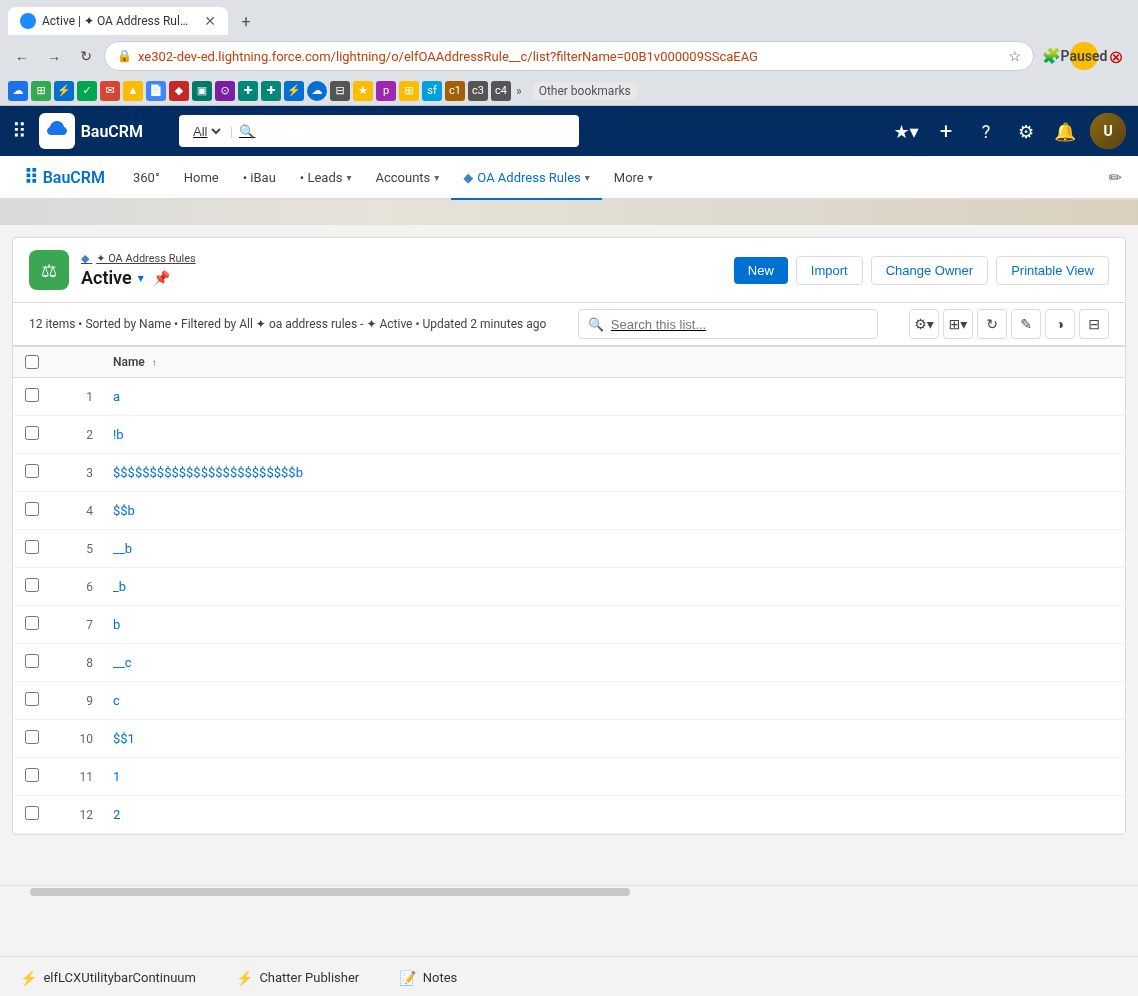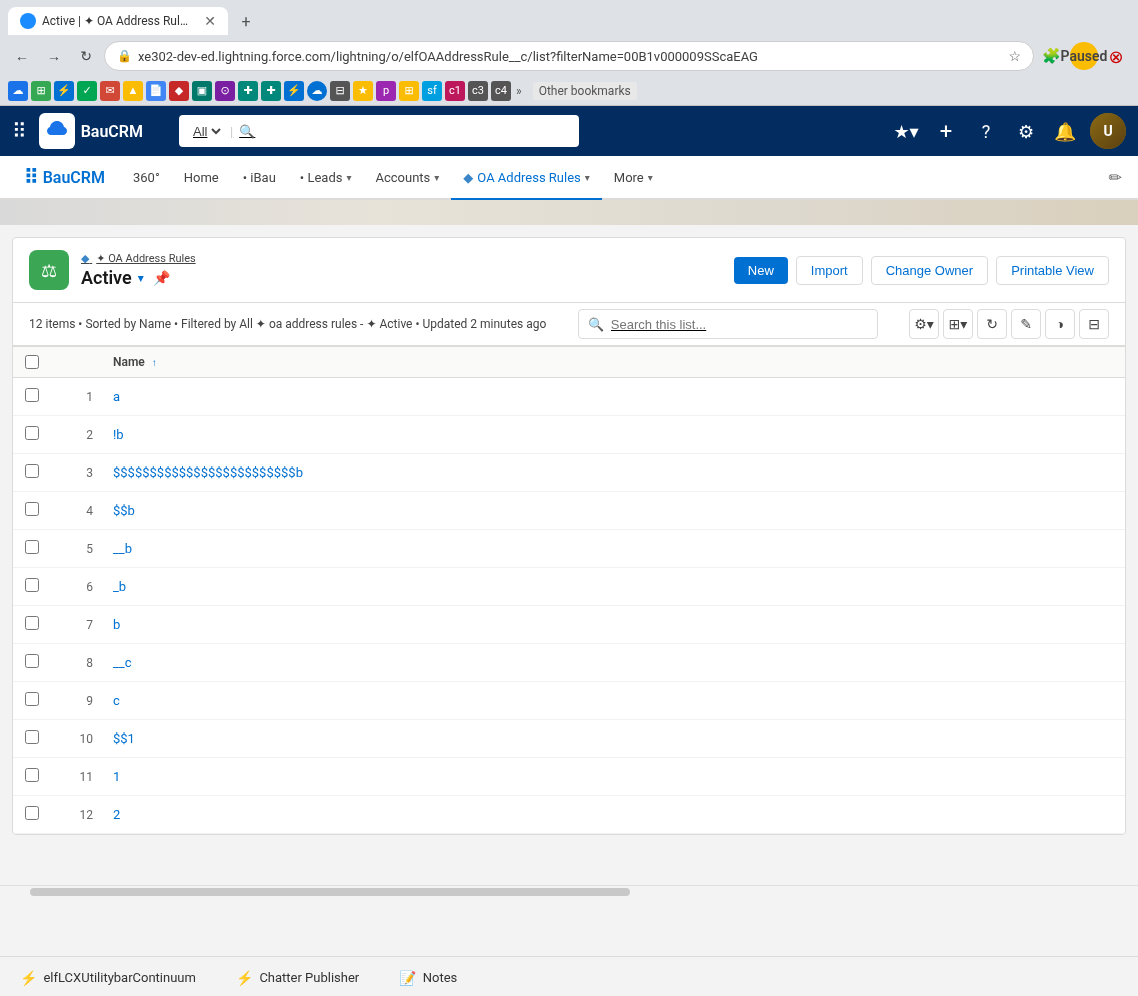--- a/index.html
+++ b/index.html
@@ -10,21 +10,21 @@
     .browser-tabs { display: flex; align-items: center; padding: 6px 8px 0; background: #dee1e6; height: 36px; }
     .browser-tab { display: flex; align-items: center; background: white; border-radius: 8px 8px 0 0; padding: 6px 12px; font-size: 12px; color: #333; gap: 6px; max-width: 220px; }
     .browser-tab .favicon { width: 14px; height: 14px; background: #1a73e8; border-radius: 2px; flex-shrink: 0; }
     .browser-tab .tab-title { white-space: nowrap; overflow: hidden; text-overflow: ellipsis; font-size: 12px; }
     .browser-tab .close-btn { color: #666; cursor: pointer; font-size: 14px; margin-left: 4px; }
     .new-tab-btn { width: 28px; height: 28px; border-radius: 50%; display: flex; align-items: center; justify-content: center; cursor: pointer; font-size: 16px; color: #555; margin-left: 4px; }
     .browser-toolbar { display: flex; align-items: center; padding: 4px 8px; background: #dee1e6; height: 40px; gap: 4px; }
     .browser-nav-btn { width: 28px; height: 28px; border-radius: 50%; display: flex; align-items: center; justify-content: center; cursor: pointer; font-size: 14px; color: #444; }
     .browser-address-bar { flex: 1; display: flex; align-items: center; background: white; border-radius: 20px; padding: 4px 12px; gap: 6px; height: 30px; border: 1px solid #ccc; }
     .browser-address-bar .lock-icon { color: #555; font-size: 12px; }
-    .browser-address-text { font-size: 13px; color: #404040; flex: 1; }
+    .browser-address-text { font-size: 13px; color: #c2410c; flex: 1; }
     .browser-address-bar .star-icon { color: #555; font-size: 14px; }
     .browser-right-icons { display: flex; align-items: center; gap: 4px; }
     .browser-right-icons span { width: 28px; height: 28px; border-radius: 50%; display: flex; align-items: center; justify-content: center; cursor: pointer; font-size: 14px; color: #444; }
 
     
     .extensions-bar { background: #dee1e6; padding: 2px 8px; display: flex; align-items: center; gap: 3px; height: 30px; border-bottom: 1px solid #c0c0c0; overflow: hidden; }
     .ext-icon { width: 20px; height: 20px; border-radius: 3px; display: flex; align-items: center; justify-content: center; font-size: 11px; cursor: pointer; }
 
     
     .sf-app { background: #f3f3f3; min-height: calc(996px - 106px); }
@@ -151,21 +151,21 @@
     <div class="ext-icon" style="background:#7b1fa2; color:white;">⊙</div>
     <div class="ext-icon" style="background:#00897b; color:white;">✚</div>
     <div class="ext-icon" style="background:#00897b; color:white;">✚</div>
     <div class="ext-icon" style="background:#0070d2; color:white;">⚡</div>
     <div class="ext-icon" style="background:#0070d2; color:white; border-radius:50%;">☁</div>
     <div class="ext-icon" style="background:#555; color:white;">⊟</div>
     <div class="ext-icon" style="background:#fbbc04; color:white;">★</div>
     <div class="ext-icon" style="background:#9c27b0; color:white;">p</div>
     <div class="ext-icon" style="background:#fbbc04; color:white;">⊞</div>
     <div class="ext-icon" style="background:#00a0e0; color:white;">sf</div>
-    <div class="ext-icon" style="background:#be185d; color:white;">c1</div>
+    <div class="ext-icon" style="background:#a16207; color:white;">c1</div>
     <div class="ext-icon" style="background:#555; color:white;">c3</div>
     <div class="ext-icon" style="background:#555; color:white;">c4</div>
     <span style="font-size:12px; color:#555; margin-left:2px;">»</span>
     <span style="font-size:12px; color:#555; margin-left:8px; background:#e8e8e8; padding:2px 6px; border-radius:3px;">Other bookmarks</span>
   </div>
 </div>
 
 <div class="sf-app">
 
   <div class="sf-top-nav">

